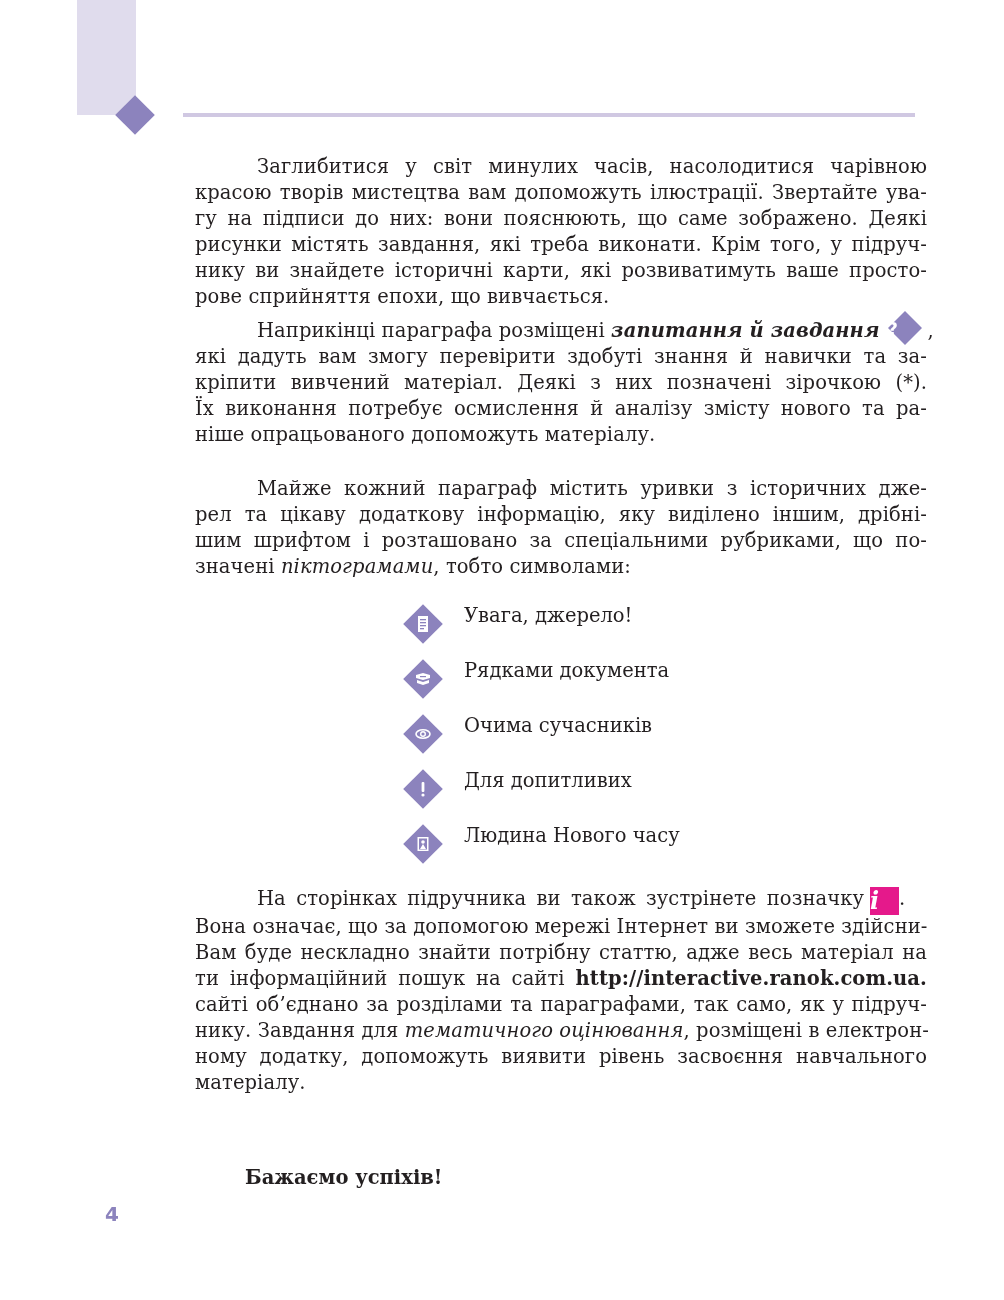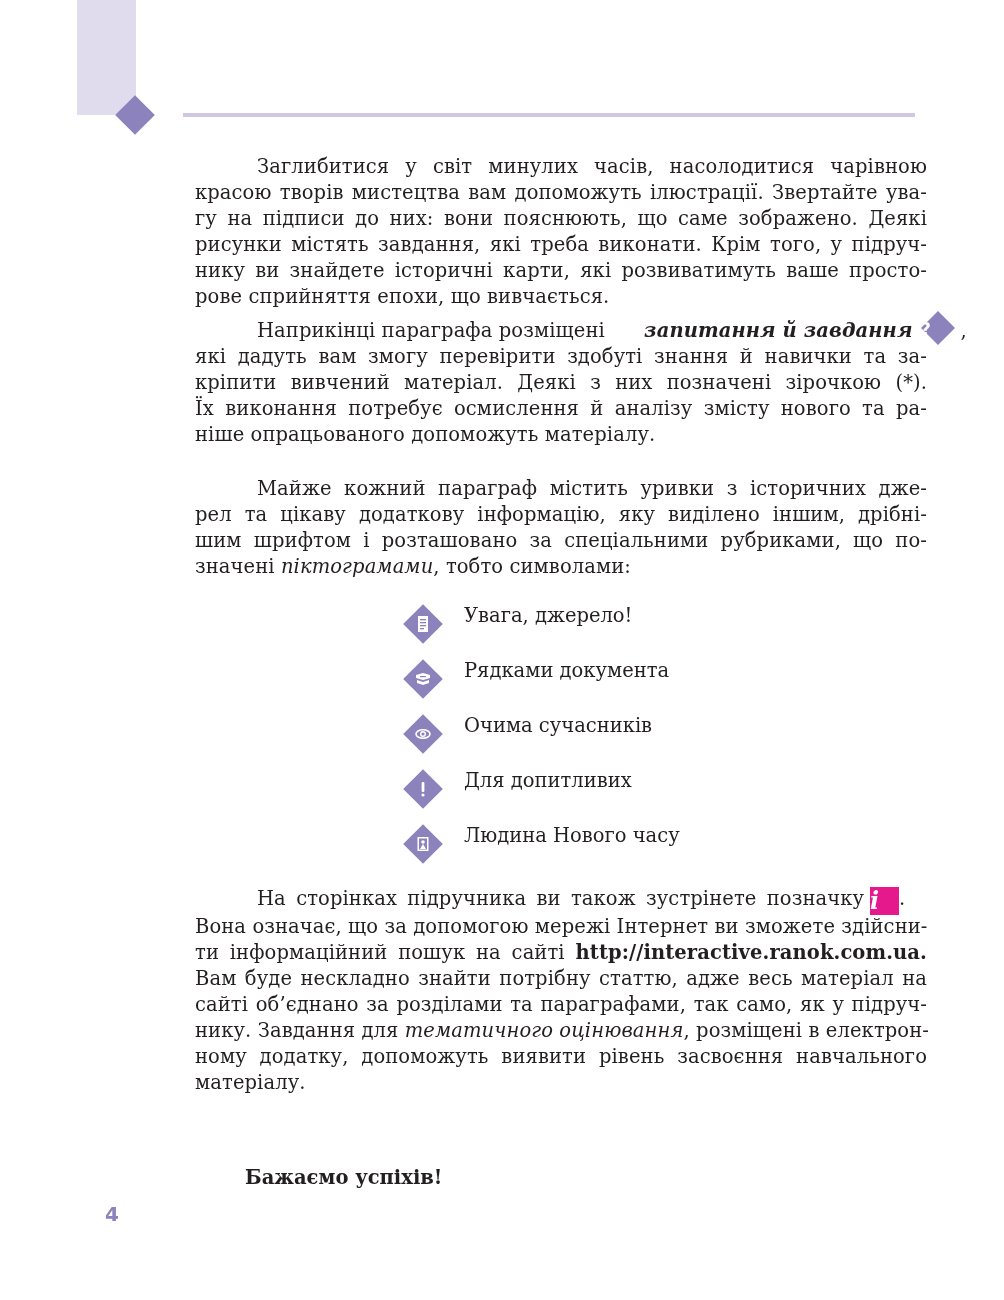--- a/index.html
+++ b/index.html
@@ -14,21 +14,21 @@
     .indent { text-indent: 62px; }
     .line { display: block; text-align: justify; text-align-last: justify; white-space: nowrap; }
     .line.last { text-align-last: left; }
 
     #p1 { top: 154px; }
     #p2 { top: 314px; }
     #p3 { top: 476px; }
     #p4 { top: 886px; }
     #greeting { position: absolute; left: 245px; top: 1166px; font-weight: bold; font-size: 19.5px; }
 
-    .bi { font-weight: bold; font-style: italic; margin-left: 33px; }
+    .bi { font-weight: bold; font-style: italic; }
     .it { font-style: italic; }
     .b  { font-weight: bold; }
 
     .q-badge { display: inline-block; position: relative; width: 36px; height: 30px; vertical-align: -7px; margin: 0 4px 0 8px; }
     .q-badge .dia { position: absolute; left: 5px; top: 2px; width: 24px; height: 24px; background: #8c83bd; transform: rotate(45deg); }
     .q-badge .glyph { position: absolute; left: 0; top: 2px; width: 34px; text-align: center; color: #fff;
                       font-family: "DejaVu Sans", sans-serif; font-weight: bold; font-size: 18px; line-height: 26px; }
 
     .i-badge { display: inline-block; width: 29px; height: 28px; background: #e5198b; color: #fff; vertical-align: -4px;
                text-align: center; font-style: italic; font-weight: bold; font-size: 24px; line-height: 28px; margin-left: 6px;
@@ -136,24 +136,24 @@
     </span>
     <span class="picto-label">Людина Нового часу</span>
   </div>
 </div>
 
 <div class="text" id="p4">
   <span class="line" style="padding-left:62px; text-align-last:left; height:28px;">
     <span style="word-spacing:4px">На сторінках підручника ви також зустрінете позначку</span><span class="i-badge">i</span><span>.</span>
   </span>
   <span class="line">Вона означає, що за допомогою мережі Інтернет ви зможете здійсни-</span>
+  <span class="line">Вам буде нескладно знайти потрібну статтю, адже весь матеріал на</span>
   <span class="line">
     <span>ти інформаційний пошук на сайті </span><span class="b">http://interactive.ranok.com.ua.</span>
   </span>
-  <span class="line">Вам буде нескладно знайти потрібну статтю, адже весь матеріал на</span>
   <span class="line">сайті об’єднано за розділами та параграфами, так само, як у підруч-</span>
   <span class="line">
     <span>нику. Завдання для </span><span class="it">тематичного оцінювання</span><span>, розміщені в електрон-</span>
   </span>
   <span class="line">ному додатку, допоможуть виявити рівень засвоєння навчального</span>
   <span class="line last">матеріалу.</span>
 </div>
 
 <div id="greeting">Бажаємо успіхів!</div>
 

